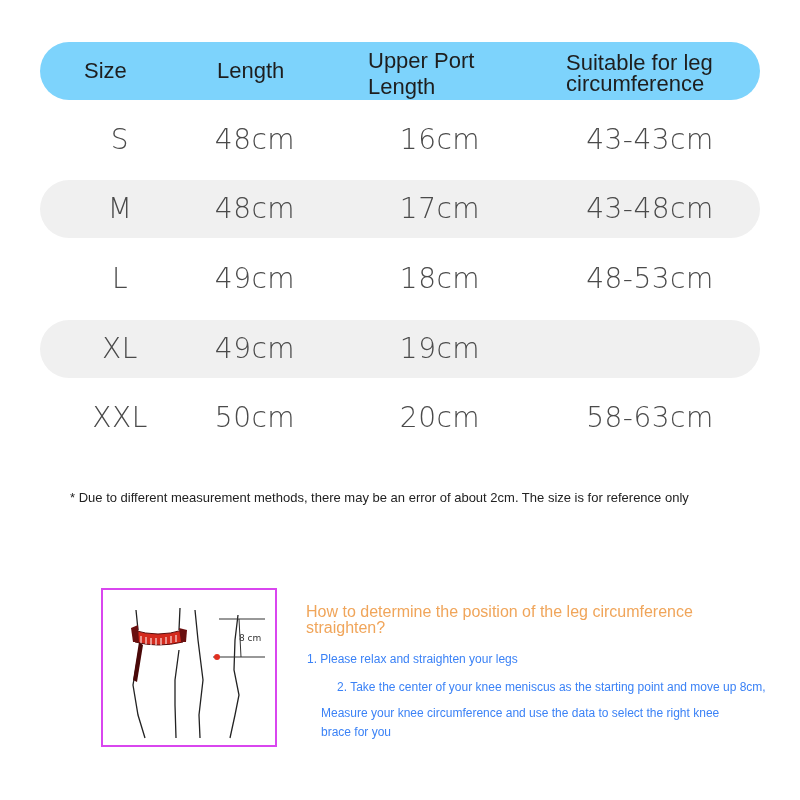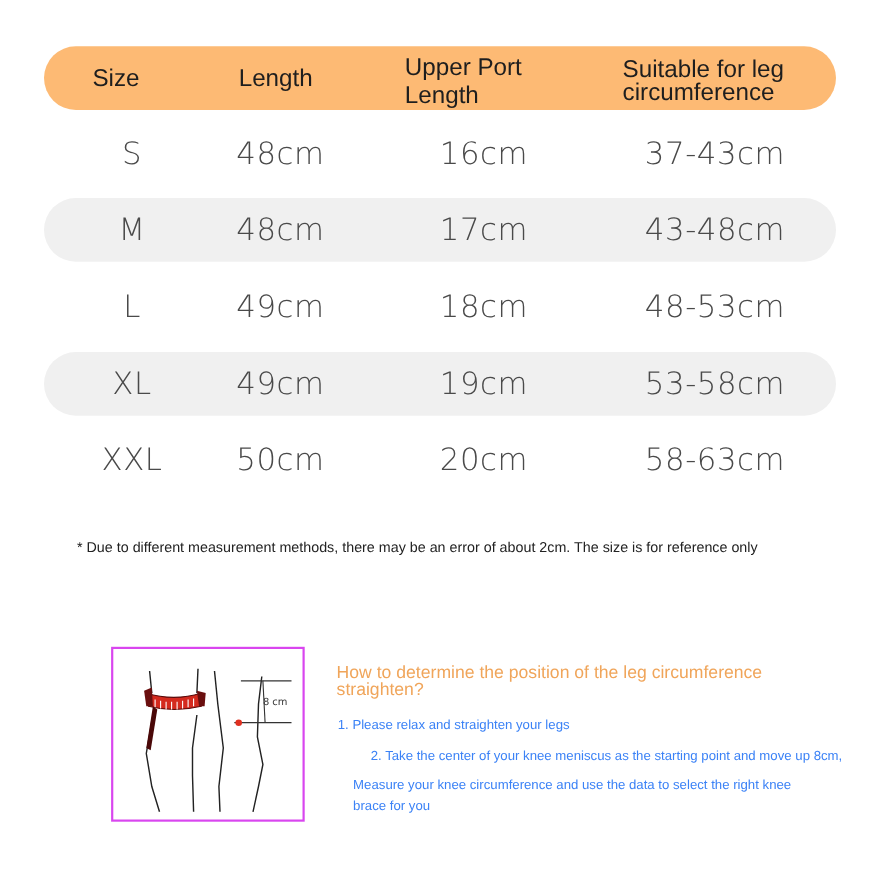--- a/index.html
+++ b/index.html
@@ -1,17 +1,17 @@
 <!DOCTYPE html>
 <html><head>
 <meta charset="utf-8">
 <style>
   html, body { margin: 0; padding: 0; background: #ffffff; }
   body { width: 800px; height: 800px; position: relative; overflow: hidden; font-family: "Liberation Sans", sans-serif; color: #555; }
-  .header { position: absolute; left: 40px; top: 42px; width: 720px; height: 58px; background: #fdba74; border-radius: 29px; }
+  .header { position: absolute; left: 40px; top: 42px; width: 720px; height: 58px; background: #7dd3fc; border-radius: 29px; }
   .hcell { position: absolute; color: #1e1e1e; font-size: 22px; line-height: 22px; font-family: "Liberation Sans", sans-serif; }
   .row { position: absolute; left: 40px; width: 720px; height: 58px; border-radius: 29px; }
   .row.alt { background: #f0f0f0; }
   .cell { position: absolute; top: 0; height: 58px; line-height: 58px; font-size: 28px; color: #4a4a4a; font-family: "DejaVu Sans", sans-serif; font-weight: 300; text-align: center; letter-spacing: 0.5px; }
   .c0 { left: 30px; width: 100px; }
   .c1 { left: 155px; width: 120px; }
   .c2 { left: 335px; width: 130px; }
   .c3 { left: 530px; width: 160px; }
   .note { position: absolute; left: 70px; top: 490px; font-size: 13px; color: #222; white-space: nowrap; }
   .figure { position: absolute; left: 101px; top: 588px; width: 176px; height: 159px; border: 2px solid #d946ef; box-sizing: border-box; background: #fff; }
@@ -27,39 +27,38 @@
   <span class="hcell" style="left:328px; top:8px;">Upper Port</span>
   <span class="hcell" style="left:328px; top:34px;">Length</span>
   <span class="hcell" style="left:526px; top:31px;">circumference</span>
   <span class="hcell" style="left:526px; top:10px;">Suitable for leg</span>
 </div>
 
 <div class="row" style="top:111px;">
   <span class="cell c0">S</span>
   <span class="cell c1">48cm</span>
   <span class="cell c2">16cm</span>
-  <span class="cell c3">37-43cm</span>
+  <span class="cell c3">43-43cm</span>
 </div>
 <div class="row alt" style="top:180px;">
   <span class="cell c0">M</span>
   <span class="cell c1">48cm</span>
   <span class="cell c2">17cm</span>
   <span class="cell c3">43-48cm</span>
 </div>
 <div class="row" style="top:250px;">
   <span class="cell c0">L</span>
   <span class="cell c1">49cm</span>
   <span class="cell c2">18cm</span>
   <span class="cell c3">48-53cm</span>
 </div>
 <div class="row alt" style="top:320px;">
   <span class="cell c0">XL</span>
   <span class="cell c1">49cm</span>
   <span class="cell c2">19cm</span>
-  <span class="cell c3">53-58cm</span>
 </div>
 <div class="row" style="top:389px;">
   <span class="cell c0">XXL</span>
   <span class="cell c1">50cm</span>
   <span class="cell c2">20cm</span>
   <span class="cell c3">58-63cm</span>
 </div>
 
 <div class="note">* Due to different measurement methods, there may be an error of about 2cm. The size is for reference only</div>
 

